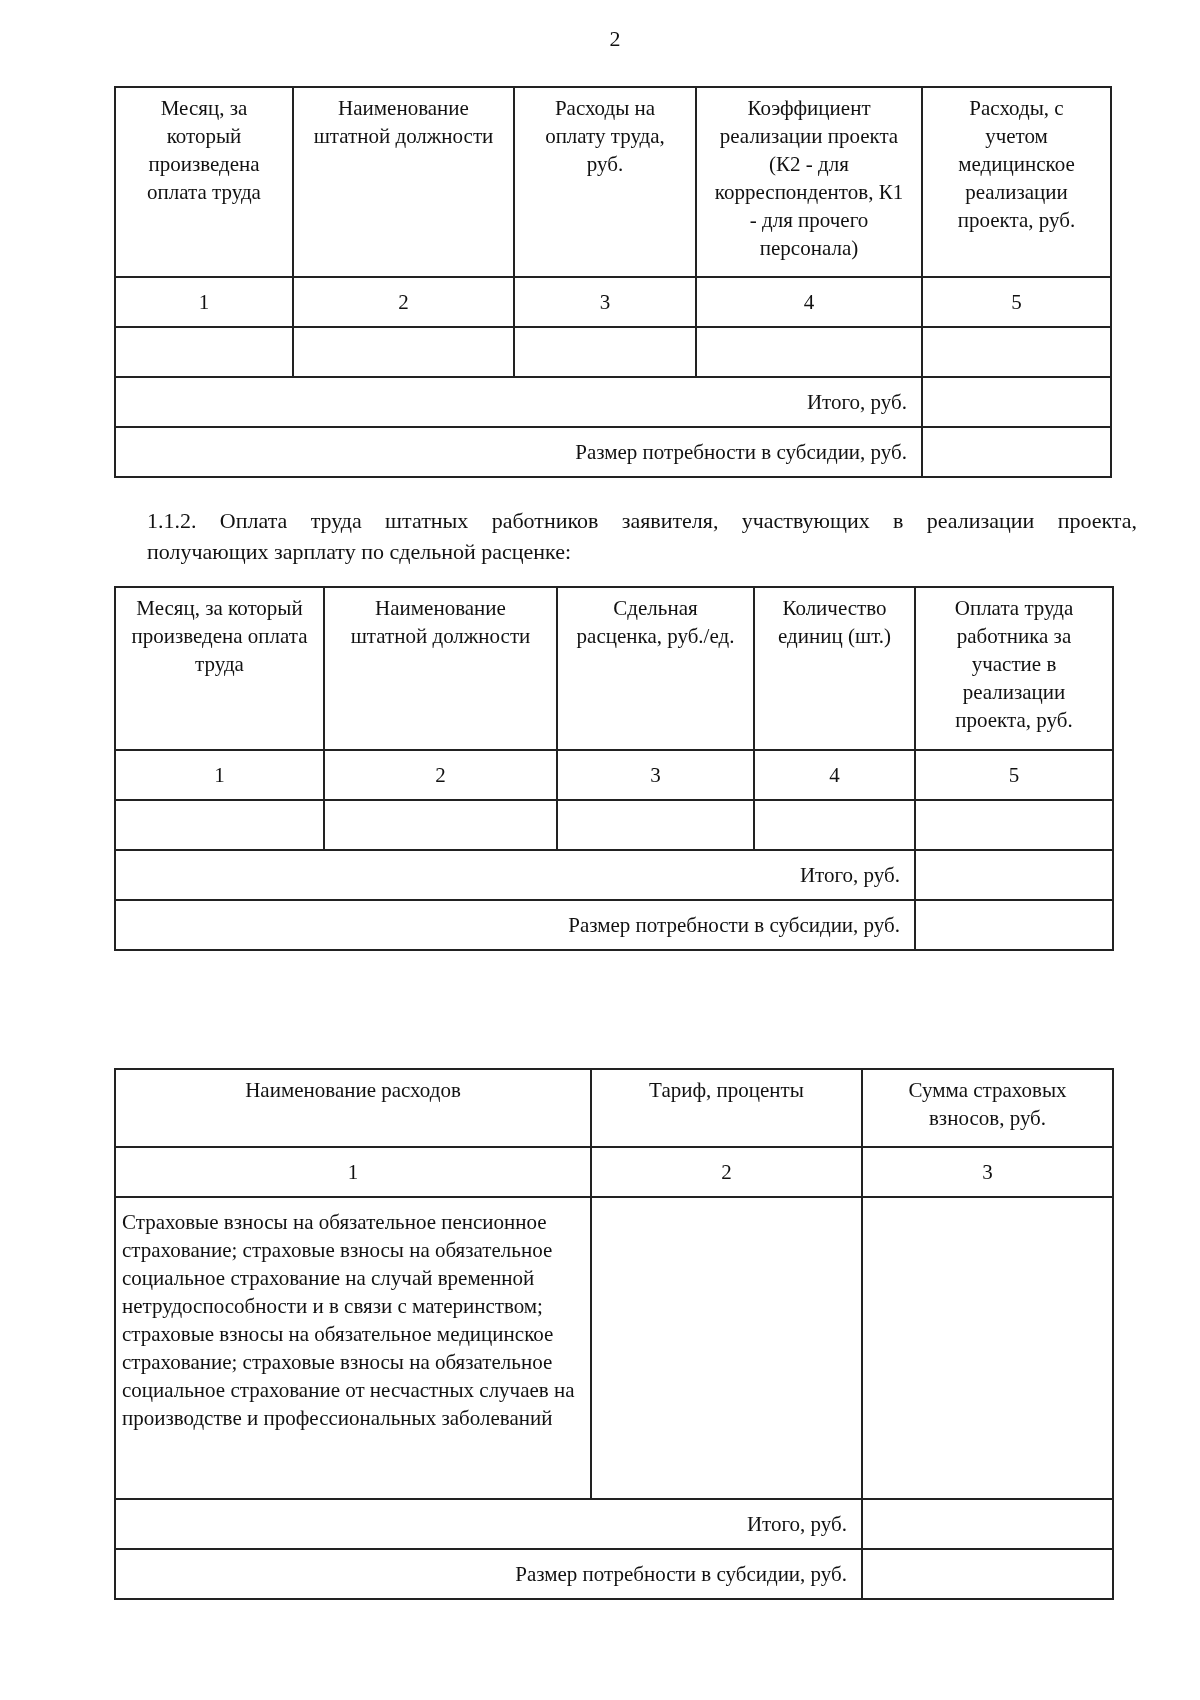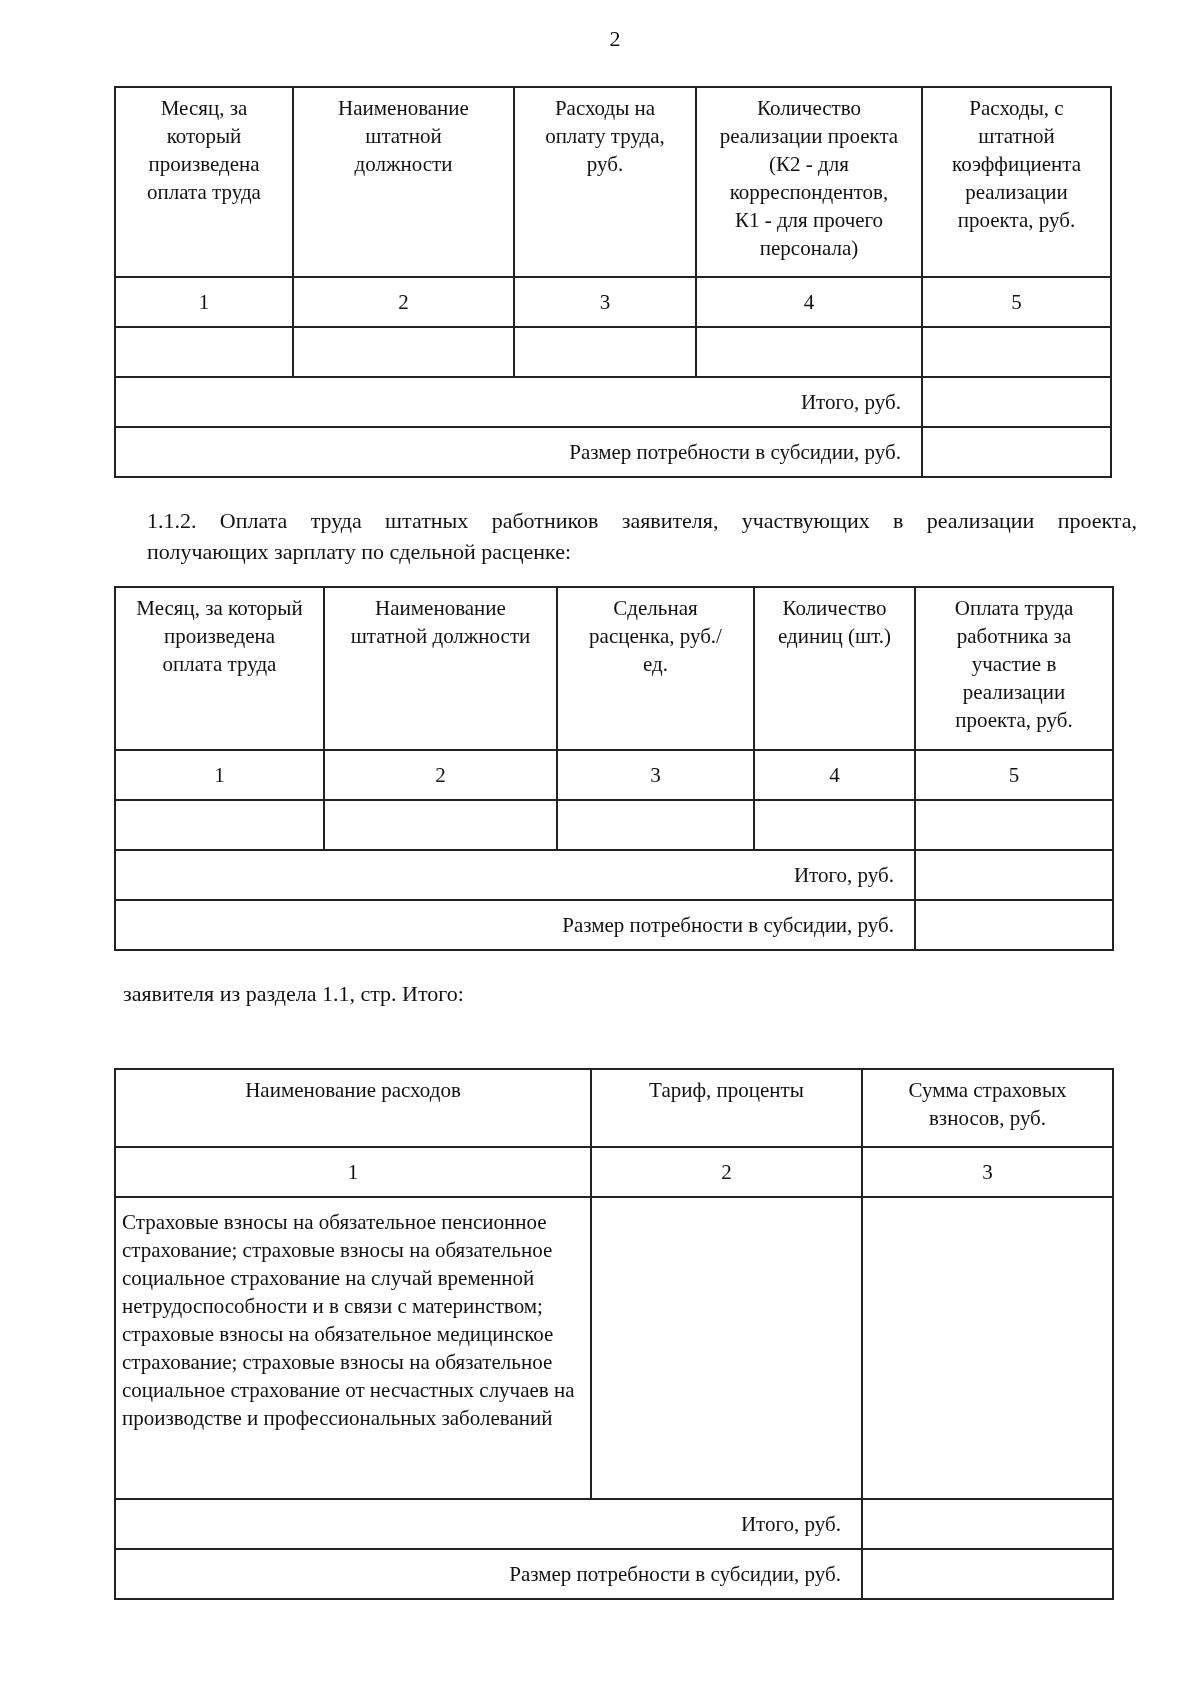--- a/index.html
+++ b/index.html
@@ -3,21 +3,21 @@
 <meta charset="utf-8">
 <style>
   html, body { margin: 0; padding: 0; background: #ffffff; }
   body {
     width: 1200px; height: 1700px; position: relative; overflow: hidden;
     font-family: "Liberation Serif", "DejaVu Serif", serif;
     color: #111; font-size: 21px;
   }
   .page-number { position: absolute; top: 26px; left: 0; width: 1230px; text-align: center; font-size: 22px; }
   table { position: absolute; border-collapse: collapse; table-layout: fixed; }
-  td { border: 2px solid #222; vertical-align: top; text-align: center; line-height: 28px; padding: 6px 20px; }
+  td { border: 2px solid #222; vertical-align: top; text-align: center; line-height: 28px; padding: 6px 14px; }
   td.num { vertical-align: middle; padding: 0; }
   td.left { text-align: right; vertical-align: middle; padding-left: 6px; }
   td.lefttop { text-align: left; vertical-align: top; padding: 10px 6px; }
   .para { position: absolute; left: 123px; width: 990px; text-align: justify; line-height: 31px; font-size: 22px; }
   .para .row1 { text-align-last: justify; display: block; }
 </style>
 </head>
 <body>
 
 <div class="page-number">2</div>
@@ -28,22 +28,22 @@
       <col style="width:221px">
       <col style="width:182px">
       <col style="width:226px">
       <col style="width:189px">
   </colgroup>
   <tbody>
       <tr style="height:190px">
     <td>Месяц, за который произведена оплата труда</td>
     <td>Наименование штатной должности</td>
     <td>Расходы на оплату труда, руб.</td>
-    <td>Количество реализации проекта (К2 - для корреспондентов, К1 - для прочего персонала)</td>
-    <td>Расходы, с штатной коэффициента реализации проекта, руб.</td>
+    <td>Коэффициент реализации проекта (К2 - для корреспондентов, К1 - для прочего персонала)</td>
+    <td>Расходы, с учетом медицинское реализации проекта, руб.</td>
   </tr>
   <tr style="height:50px">
     <td class="num">1</td>
     <td class="num">2</td>
     <td class="num">3</td>
     <td class="num">4</td>
     <td class="num">5</td>
   </tr>
   <tr style="height:50px">
     <td></td>
@@ -103,21 +103,20 @@
     <td></td>
   </tr>
   <tr style="height:50px">
     <td colspan="4" class="left">Размер потребности в субсидии, руб.</td>
     <td></td>
   </tr>
 </tbody>
   </table>
 
 <div class="para" style="top:978px;">
-  <span>заявителя из раздела 1.1, стр. Итого:</span>
 </div>
 
 <table style="left:114px; top:1068px; width:998px;">
   <colgroup>
     <col style="width:476px">
       <col style="width:271px">
       <col style="width:251px">
   </colgroup>
   <tbody>
       <tr style="height:78px">

